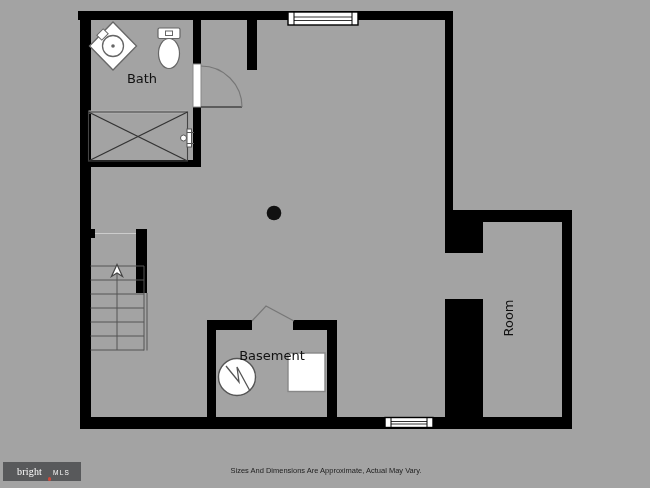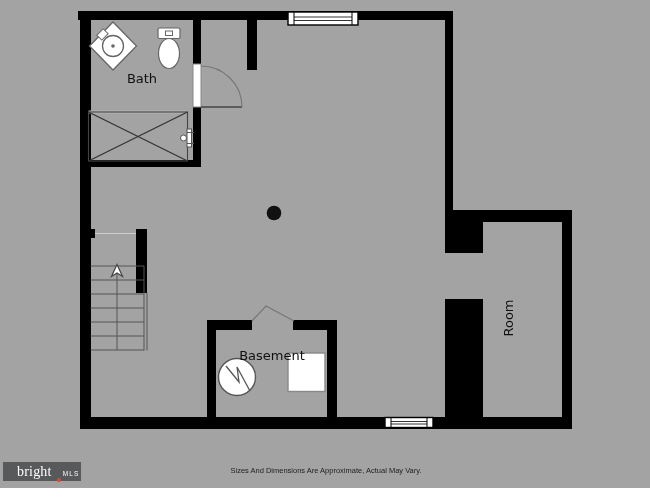--- a/index.html
+++ b/index.html
@@ -15,21 +15,21 @@
   .lbl-bath{left:142px;top:78px;font-size:13px;}
   .lbl-basement{left:295px;top:175px;font-size:15px;}
   .lbl-utility{left:272px;top:355px;font-size:13px;}
   .lbl-room{left:508px;top:318px;font-size:13px;transform:translate(-50%,-50%) rotate(-90deg);}
   .footer-logo{
     position:absolute;left:3px;top:462px;width:78px;height:19px;
     background:#58595b;color:#ffffff;display:flex;align-items:baseline;
     padding:0 0 0 6px;box-sizing:border-box;
   }
   .brand{
-    font-family:"Liberation Serif",serif;font-size:14px;line-height:19px;
+    font-family:"Liberation Serif",serif;font-size:10px;line-height:19px;
     position:relative;letter-spacing:0.2px;padding-left:8px;
   }
   .flame{
     position:absolute;right:-1px;top:2px;width:3.5px;height:3.5px;border-radius:50%;
     background:#cf4a3c;
   }
   .suffix{
     font-family:"Liberation Sans",sans-serif;font-size:6.5px;letter-spacing:1.2px;
     margin-left:3px;line-height:19px;
   }

